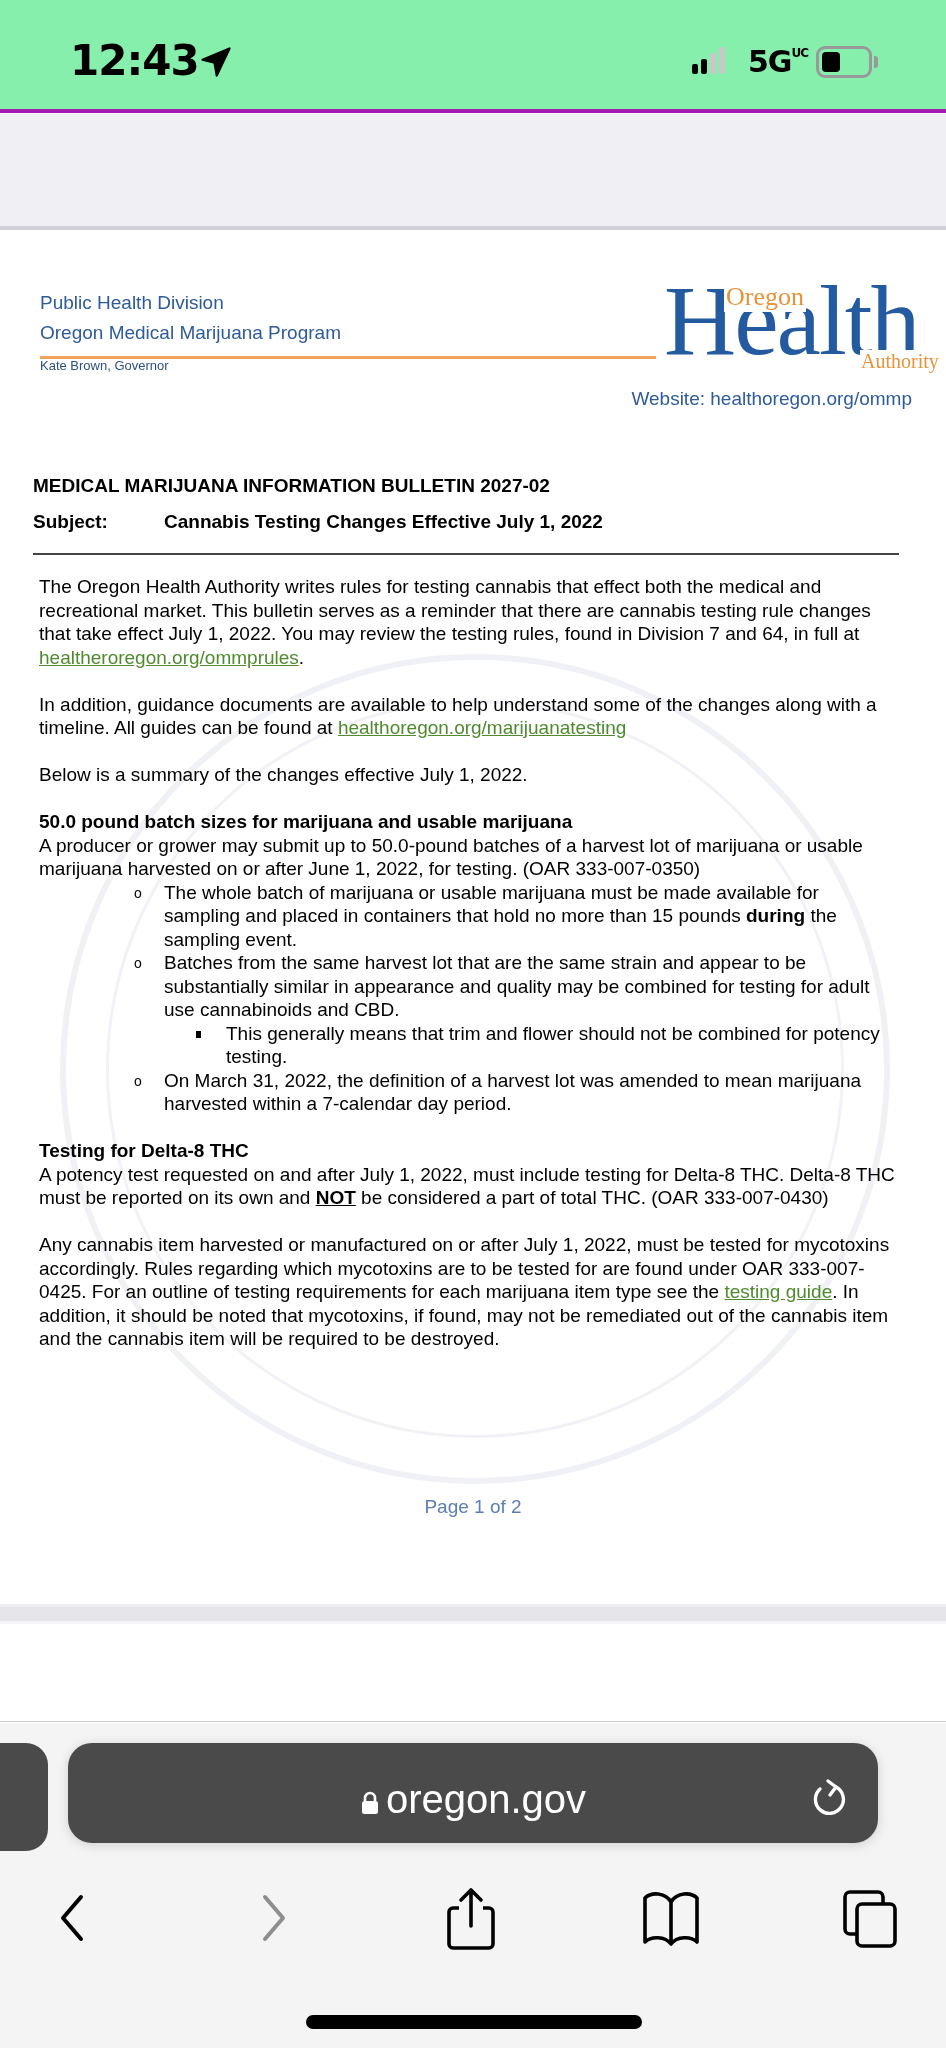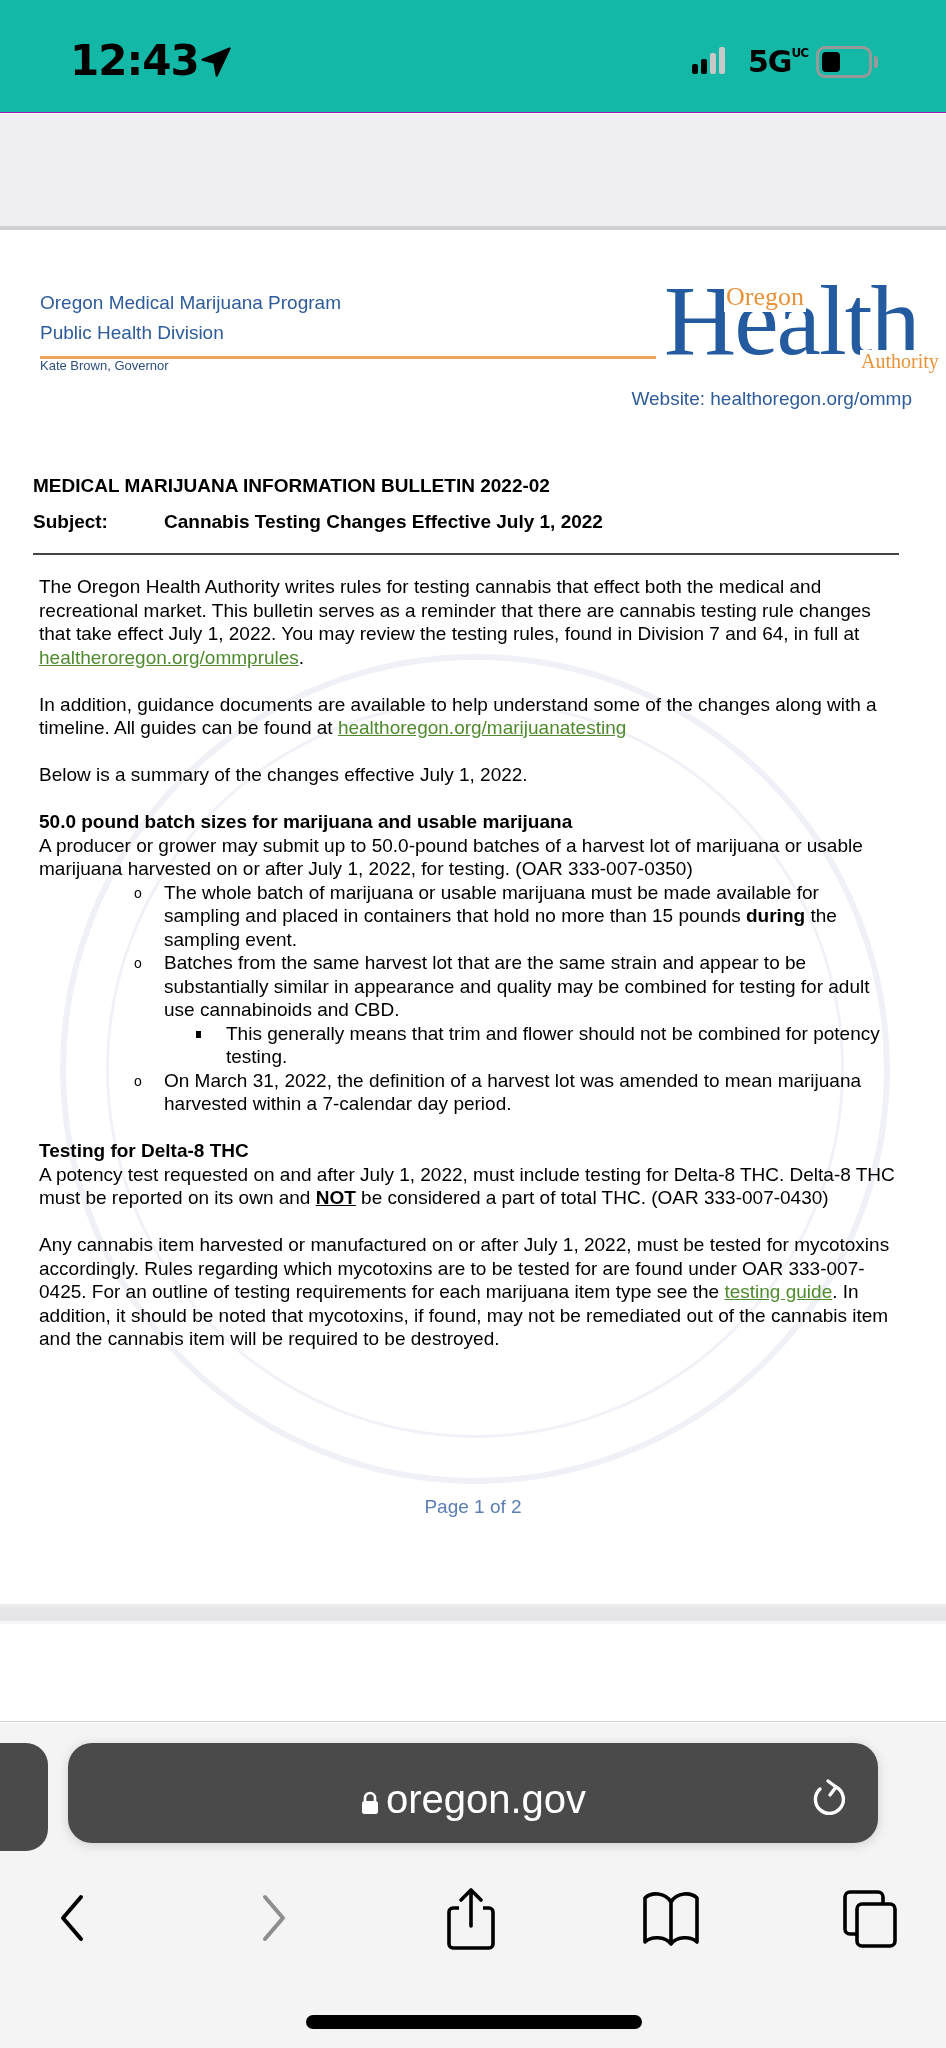--- a/index.html
+++ b/index.html
@@ -1,20 +1,20 @@
 <!DOCTYPE html>
 <html><head>
 <meta charset="utf-8">
 <style>
   * { box-sizing: border-box; margin: 0; padding: 0; }
   html, body { width: 946px; height: 2048px; overflow: hidden; background: #ffffff; }
   body { position: relative; font-family: "Liberation Sans", sans-serif; color: #000; }
 
   
-  .status-bar { position: absolute; top: 0; left: 0; width: 946px; height: 113px; background: #14b8a6; border-bottom: 1px solid #a21caf; }
+  .status-bar { position: absolute; top: 0; left: 0; width: 946px; height: 113px; background: #86efac; border-bottom: 4px solid #a21caf; }
   .status-time { position: absolute; left: 70px; top: 36px; font-size: 42px; font-weight: bold; letter-spacing: -1px; font-family: "DejaVu Sans", sans-serif; }
   .loc-icon { position: absolute; left: 198px; top: 44px; width: 36px; height: 36px; }
   .signal { position: absolute; left: 690px; top: 46px; width: 40px; height: 30px; }
   .net { position: absolute; left: 748px; top: 44px; font-size: 30px; font-weight: bold; font-family: "DejaVu Sans", sans-serif; letter-spacing: -1px; }
   .net sup { font-size: 12px; position: relative; top: -4px; line-height: 10px; display: inline-block; width: 12px; text-align: center; }
   .battery { position: absolute; left: 816px; top: 46px; width: 56px; height: 32px; border: 3px solid #999; border-radius: 9px; }
   .battery .fill { position: absolute; left: 3px; top: 3px; width: 18px; height: 20px; background: #000; border-radius: 4px; }
   .battery-tip { position: absolute; left: 874px; top: 56px; width: 4px; height: 12px; background: #999; border-radius: 0 3px 3px 0; }
 
   
@@ -89,51 +89,51 @@
     </div>
   <div class="battery-tip"></div>
 </div>
 
 <div class="band-top"></div>
 
 <div class="page">
   <div class="seal"></div>
 
   <div class="lh-left">
+    <div>Public Health Division</div>
     <div>Oregon Medical Marijuana Program</div>
-    <div>Public Health Division</div>
     <div class="gov">Kate Brown, Governor</div>
   </div>
   <div class="lh-rule"></div>
 
   <div class="logo">
     <span class="big">Health</span>
     <span class="oregon">Oregon</span>
     <span class="authority">Authority</span>
   </div>
   <div class="website">Website: healthoregon.org/ommp</div>
 
   <div class="doc">
-    <div class="bulletin-title">MEDICAL MARIJUANA INFORMATION BULLETIN 2022-02</div>
+    <div class="bulletin-title">MEDICAL MARIJUANA INFORMATION BULLETIN 2027-02</div>
     <div class="subject-row">
       <span class="lbl">Subject:</span>
       <span>Cannabis Testing Changes Effective July 1, 2022</span>
     </div>
     <div class="hr"></div>
 
     <div class="body">
       <p class="para"><span>The Oregon Health Authority writes rules for testing cannabis that effect both the medical and recreational market. This bulletin serves as a reminder that there are cannabis testing rule changes that take effect July 1, 2022. You may review the testing rules, found in Division 7 and 64, in full at </span><a class="lnk">healtheroregon.org/ommprules</a><span>.</span></p>
 
       <p class="para"><span>In addition, guidance documents are available to help understand some of the changes along with a timeline. All guides can be found at </span><a class="lnk">healthoregon.org/marijuanatesting</a></p>
 
       <p class="para">Below is a summary of the changes effective July 1, 2022.</p>
 
       <div>
         <div class="heading">50.0 pound batch sizes for marijuana and usable marijuana</div>
-        <div>A producer or grower may submit up to 50.0-pound batches of a harvest lot of marijuana or usable marijuana harvested on or after July 1, 2022, for testing. (OAR 333-007-0350)</div>
+        <div>A producer or grower may submit up to 50.0-pound batches of a harvest lot of marijuana or usable marijuana harvested on or after June 1, 2022, for testing. (OAR 333-007-0350)</div>
         <ul class="lvl1">
           <li><span>The whole batch of marijuana or usable marijuana must be made available for sampling and placed in containers that hold no more than 15 pounds </span><b>during</b><span> the sampling event.</span></li>
           <li><span>Batches from the same harvest lot that are the same strain and appear to be substantially similar in appearance and quality may be combined for testing for adult use cannabinoids and CBD.</span>
             <ul class="lvl2">
               <li>This generally means that trim and flower should not be combined for potency testing.</li>
             </ul>
           </li>
           <li>On March 31, 2022, the definition of a harvest lot was amended to mean marijuana harvested within a 7-calendar day period.</li>
         </ul>
       </div>

